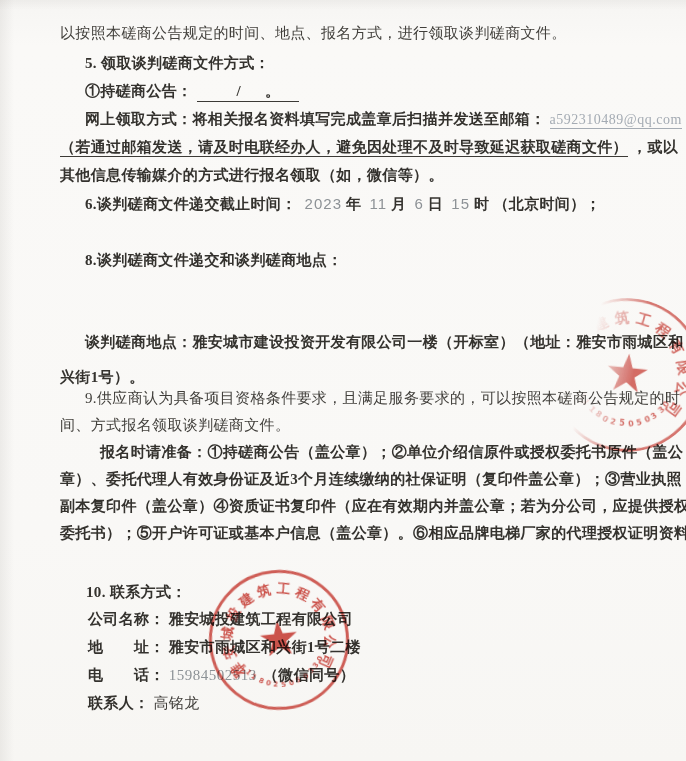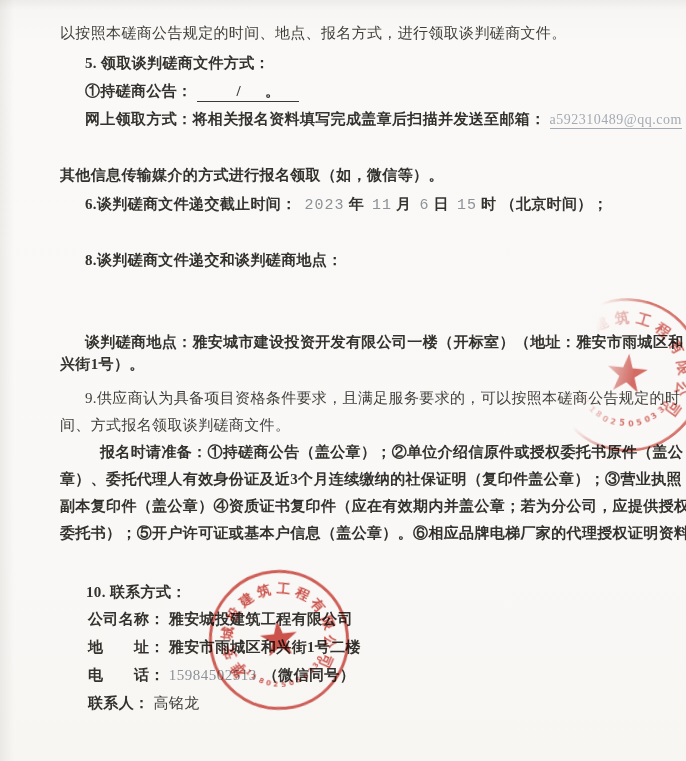--- a/index.html
+++ b/index.html
@@ -20,21 +20,21 @@
     position:absolute;left:0;top:0;right:0;height:10px;
     background:linear-gradient(180deg,rgba(120,115,108,0.07),rgba(120,115,108,0));
   }
   .line{
     position:absolute;
     font-size:15px;letter-spacing:0.35px;
     color:#413f3b;white-space:nowrap;
   }
   .b{font-weight:bold;color:#34322e;}
   .num{
-    font-family:Liberation Mono, monospace;
+    font-family:Liberation Sans, sans-serif;
     color:#8d9296;letter-spacing:1px;padding:0 4px;text-align:right;
   }
   .phone-num{color:#8d9296;letter-spacing:0.5px;padding-right:2px;}
   .email{
     color:#a4abb3;font-size:14px;letter-spacing:0.5px;
     border-bottom:1px solid #a4abb3;padding-bottom:1px;
   }
   .u{border-bottom:1.6px solid #3c3a36;padding-bottom:1px;}
   .blank-slot{
     display:inline-block;width:102px;border-bottom:1.6px solid #3c3a36;
@@ -85,35 +85,39 @@
   <div class="line" style="left:85px;top:82px;">
     <span class="b">①持磋商公告：</span>
     <span class="blank-slot"><span class="slash">/</span><span class="period">。</span></span>
   </div>
 
   <div class="line" style="left:85px;top:110px;">
     <span class="b">网上领取方式：将相关报名资料填写完成盖章后扫描并发送至邮箱：</span>
     <span class="email">a592310489@qq.com</span>
   </div>
 
+  <div class="line" style="left:60px;top:138px;">
+    <span class="b u">（若通过邮箱发送，请及时电联经办人，避免因处理不及时导致延迟获取磋商文件）</span>
+    <span class="b">，或以</span>
+  </div>
   <div class="line" style="left:60px;top:166px;"><span class="b">其他信息传输媒介的方式进行报名领取（如，微信等）。</span></div>
 
   <div class="line" style="left:85px;top:195px;">
     <span class="b">6.谈判磋商文件递交截止时间：</span>
     <span class="num">2023</span><span class="b">年</span>
     <span class="num">11</span><span class="b">月</span>
     <span class="num">6</span><span class="b">日</span>
     <span class="num">15</span><span class="b">时</span>
     <span class="b">（北京时间）；</span>
   </div>
 
 
   <div class="line b" style="left:85px;top:251px;"><span>8.谈判磋商文件递交和谈判磋商地点：</span></div>
   <div class="line b" style="left:85px;top:333px;"><span>谈判磋商地点：雅安城市建设投资开发有限公司一楼（开标室）（地址：雅安市雨城区和</span></div>
-  <div class="line b" style="left:60px;top:355px;"><span>兴街1号）。</span></div>
+  <div class="line b" style="left:60px;top:368px;"><span>兴街1号）。</span></div>
 
   <div class="line" style="left:85px;top:389px;"><span>9.供应商认为具备项目资格条件要求，且满足服务要求的，可以按照本磋商公告规定的时</span></div>
   <div class="line" style="left:60px;top:416px;"><span>间、方式报名领取谈判磋商文件。</span></div>
 
   <div class="line b" style="left:100px;top:443px;"><span>报名时请准备：①持磋商公告（盖公章）；②单位介绍信原件或授权委托书原件（盖公</span></div>
   <div class="line b" style="left:60px;top:470px;"><span>章）、委托代理人有效身份证及近3个月连续缴纳的社保证明（复印件盖公章）；③营业执照</span></div>
   <div class="line b" style="left:60px;top:497px;"><span>副本复印件（盖公章）④资质证书复印件（应在有效期内并盖公章；若为分公司，应提供授权</span></div>
   <div class="line b" style="left:60px;top:524px;"><span>委托书）；⑤开户许可证或基本户信息（盖公章）。⑥相应品牌电梯厂家的代理授权证明资料</span></div>
 
   <div class="line b" style="left:86px;top:583px;"><span>10. 联系方式：</span></div>

